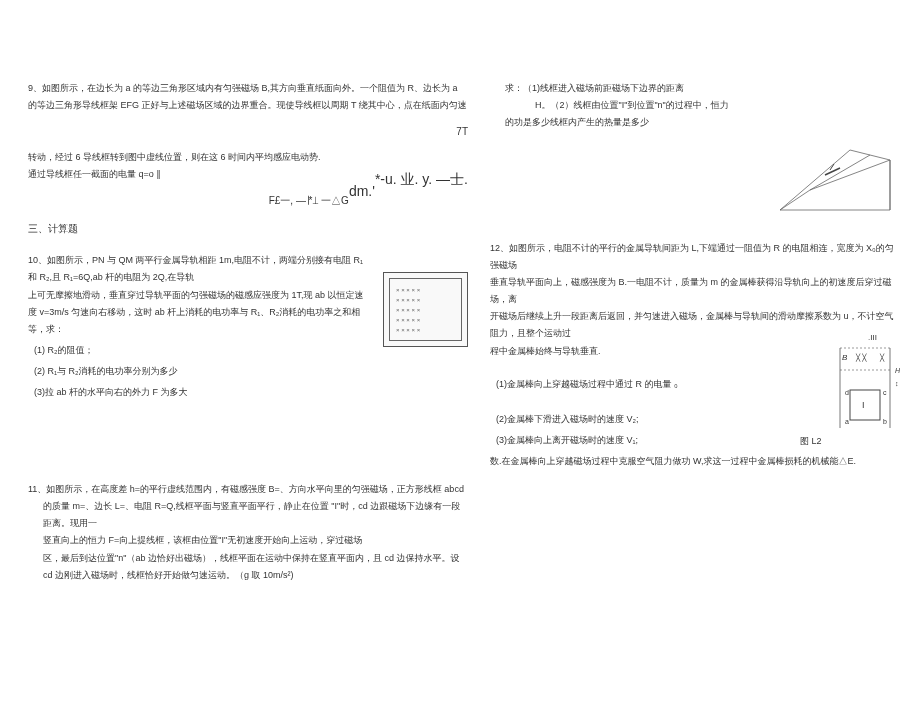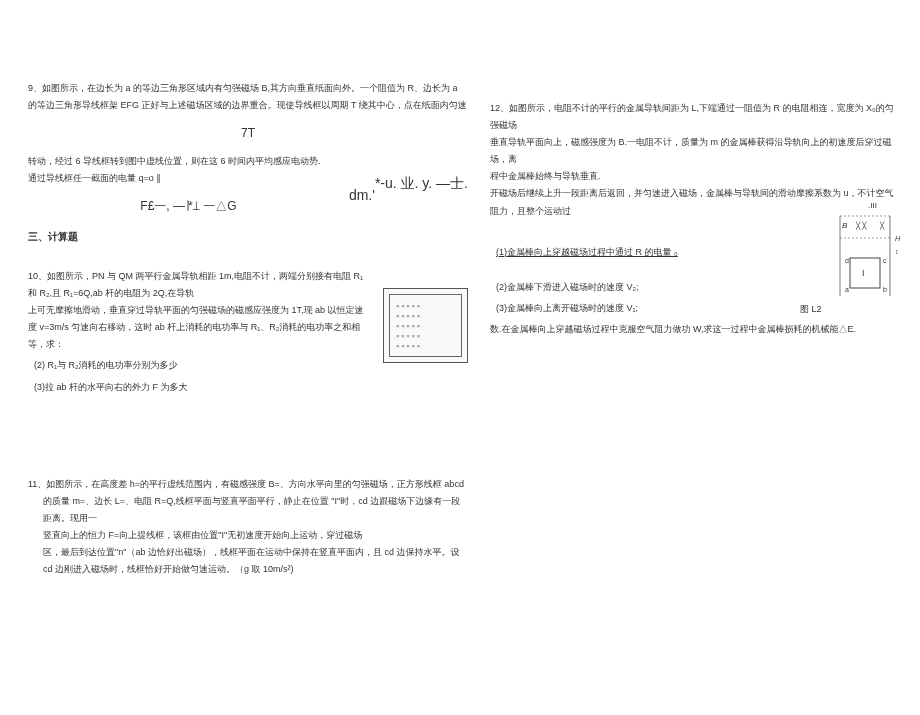--- a/index.html
+++ b/index.html
@@ -27,28 +27,28 @@
       position: absolute;
       left: 490px;
       top: 80px;
       width: 410px;
     }
     .block {
       margin-bottom: 12px;
       line-height: 1.9;
     }
     .section-title {
-      font-weight: bold;
-      margin: 10px 0 24px 0;
+      font-weight: normal;
+      margin: 10px 0 16px 0;
       font-size: 10px;
     }
     .formula-row {
-      text-align: center;
+      text-align: right;
       margin: 8px 0;
-      font-size: 12px;
+      font-size: 10px;
     }
     .right-text {
       float: right;
       font-size: 14px;
     }
     .spaced-right {
       display: inline-block;
       margin-left: 30px;
     }
     .circuit-diagram {
@@ -131,20 +131,21 @@
     </div>
     <div class="formula-row">F£一, —∣*⟘ 一△G</div>
   </div>
 
   <div class="section-title">三、计算题</div>
 
   <div class="block" style="position:relative; padding-right:95px; min-height:110px;">
     <div>10、如图所示，PN 与 QM 两平行金属导轨相距 1m,电阻不计，两端分别接有电阻 R₁ 和 R₂,且 R₁=6Q,ab 杆的电阻为 2Q,在导轨</div>
     <div>上可无摩擦地滑动，垂直穿过导轨平面的匀强磁场的磁感应强度为 1T,现 ab 以恒定速</div>
     <div>度 v=3m/s 匀速向右移动，这时 ab 杆上消耗的电功率与 R₁、R₂消耗的电功率之和相等，求：</div>
+    <div class="sub-q">(1)   R₂的阻值；</div>
     <div class="sub-q">(2)   R₁与 R₂消耗的电功率分别为多少</div>
     <div class="sub-q">(3)拉 ab 杆的水平向右的外力         F 为多大</div>
 
     <div class="circuit-diagram" style="top:20px;">
       <div class="x-pattern">× × × × ×
 × × × × ×
 × × × × ×
 × × × × ×
 × × × × ×</div>
     </div>
@@ -156,29 +157,48 @@
     <div>11、如图所示，在高度差 h=的平行虚线范围内，有磁感强度 B=、方向水平向里的匀强磁场，正方形线框 abcd</div>
     <div class="indent">的质量 m=、边长 L=、电阻 R=Q,线框平面与竖直平面平行，静止在位置 "I"时，cd 边跟磁场下边缘有一段距离。现用一</div>
     <div class="indent">竖直向上的恒力 F=向上提线框，该框由位置"I"无初速度开始向上运动，穿过磁场</div>
     <div class="indent">区，最后到达位置"n"（ab 边恰好出磁场），线框平面在运动中保持在竖直平面内，且 cd 边保持水平。设</div>
     <div class="indent">cd 边刚进入磁场时，线框恰好开始做匀速运动。（g 取 10m/s²)</div>
   </div>
 </div>
 
 <div class="right-col">
 
+  <div class="block" style="position:relative; min-height:140px;">
+    <div class="indent">
+      <span>求：（1)线框进入磁场前距磁场下边界的距离</span>
+      <span class="spaced-right">H。（2）线框由位置"I"到位置"n"的过程中，恒力</span>
+    </div>
+    <div class="indent">的功是多少线框内产生的热量是多少</div>
+
+    <div class="inclined-diagram">
+      <svg viewBox="0 0 130 80">
+        <polygon points="10,70 120,70 120,20 40,50" fill="none" stroke="#666" stroke-width="0.8"></polygon>
+        <line x1="10" y1="70" x2="80" y2="10" stroke="#666" stroke-width="0.8"></line>
+        <line x1="120" y1="70" x2="120" y2="20" stroke="#666" stroke-width="0.8"></line>
+        <line x1="40" y1="50" x2="100" y2="15" stroke="#666" stroke-width="0.8"></line>
+        <line x1="80" y1="10" x2="120" y2="20" stroke="#666" stroke-width="0.8"></line>
+        <line x1="55" y1="35" x2="70" y2="28" stroke="#444" stroke-width="1.5"></line>
+        <path d="M 60 30 l 4 -6" stroke="#444" stroke-width="1" fill="none"></path>
+      </svg>
+    </div>
+  </div>
 
   <div class="gap-sm"></div>
 
   <div class="block">
     <div>12、如图所示，电阻不计的平行的金属导轨间距为 L,下端通过一阻值为 R 的电阻相连，宽度为 X₀的匀强磁场</div>
     <div>垂直导轨平面向上，磁感强度为 B.一电阻不计，质量为 m 的金属棒获得沿导轨向上的初速度后穿过磁场，离</div>
+    <div>开磁场后继续上升一段距离后返回，并匀速进入磁场，金属棒与导轨间的滑动摩擦系数为 u，不计空气阻力，且整个运动过</div>
     <div>程中金属棒始终与导轨垂直.</div>
-    <div>开磁场后继续上升一段距离后返回，并匀速进入磁场，金属棒与导轨间的滑动摩擦系数为 u，不计空气阻力，且整个运动过</div>
-    <div class="sub-q" style="margin-top:24px;text-decoration:underline;">(1)金属棒向上穿越磁场过程中通过 R 的电量 ₀</div>
+    <div class="sub-q" style="margin-top:16px;">(1)金属棒向上穿越磁场过程中通过 R 的电量 ₀</div>
     <div class="sub-q" style="margin-top:18px;">(2)金属棒下滑进入磁场时的速度 V₂;</div>
     <div class="sub-q" style="">(3)金属棒向上离开磁场时的速度 V₁;</div>
     <div>数.在金属棒向上穿越磁场过程中克服空气阻力做功 W,求这一过程中金属棒损耗的机械能△E.</div>
   </div>
 
   <div class="l2-diagram">
     <svg viewBox="0 0 100 105">
       <text x="68" y="12" font-size="8" fill="#333">.III</text>
       <text x="42" y="32" font-size="8" font-style="italic" fill="#333">B</text>
       <text x="56" y="32" font-size="7" fill="#333">╳ ╳</text>

